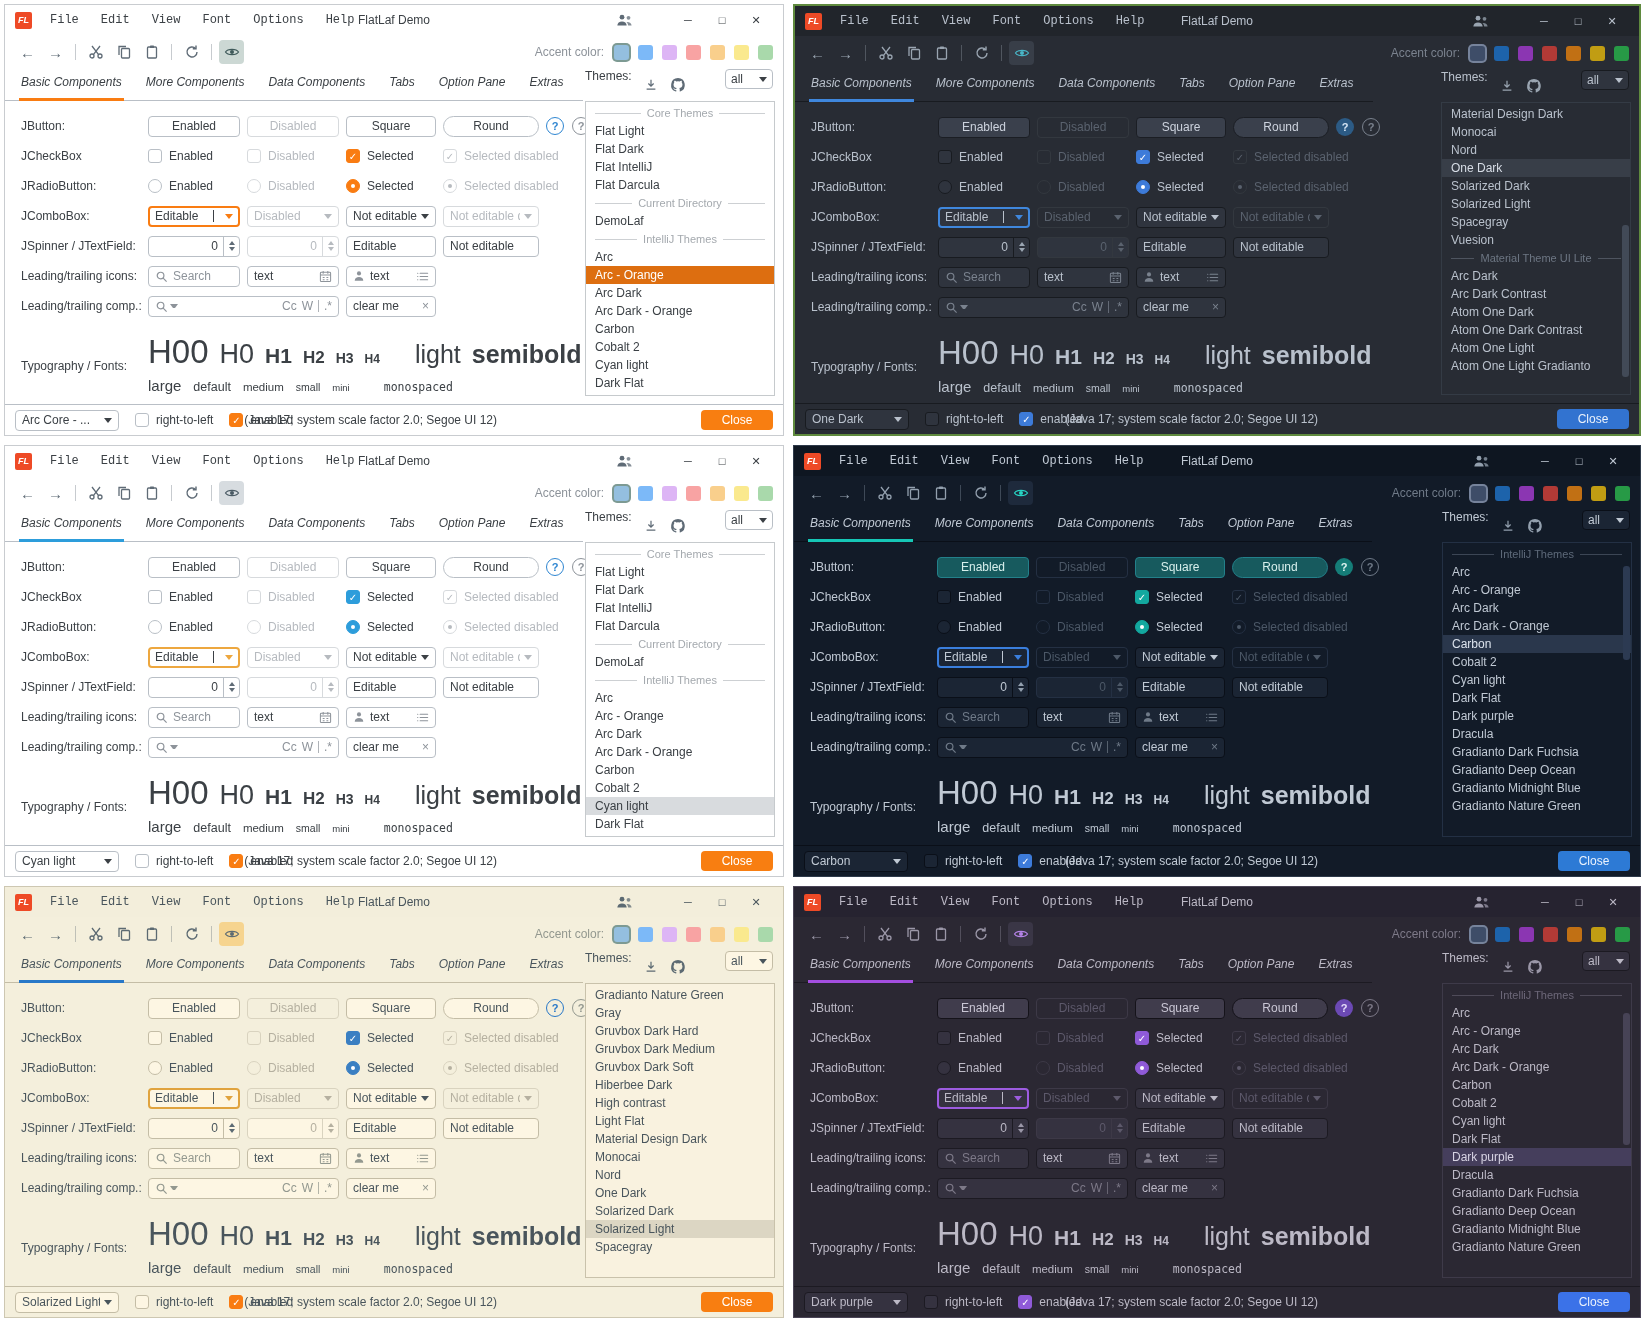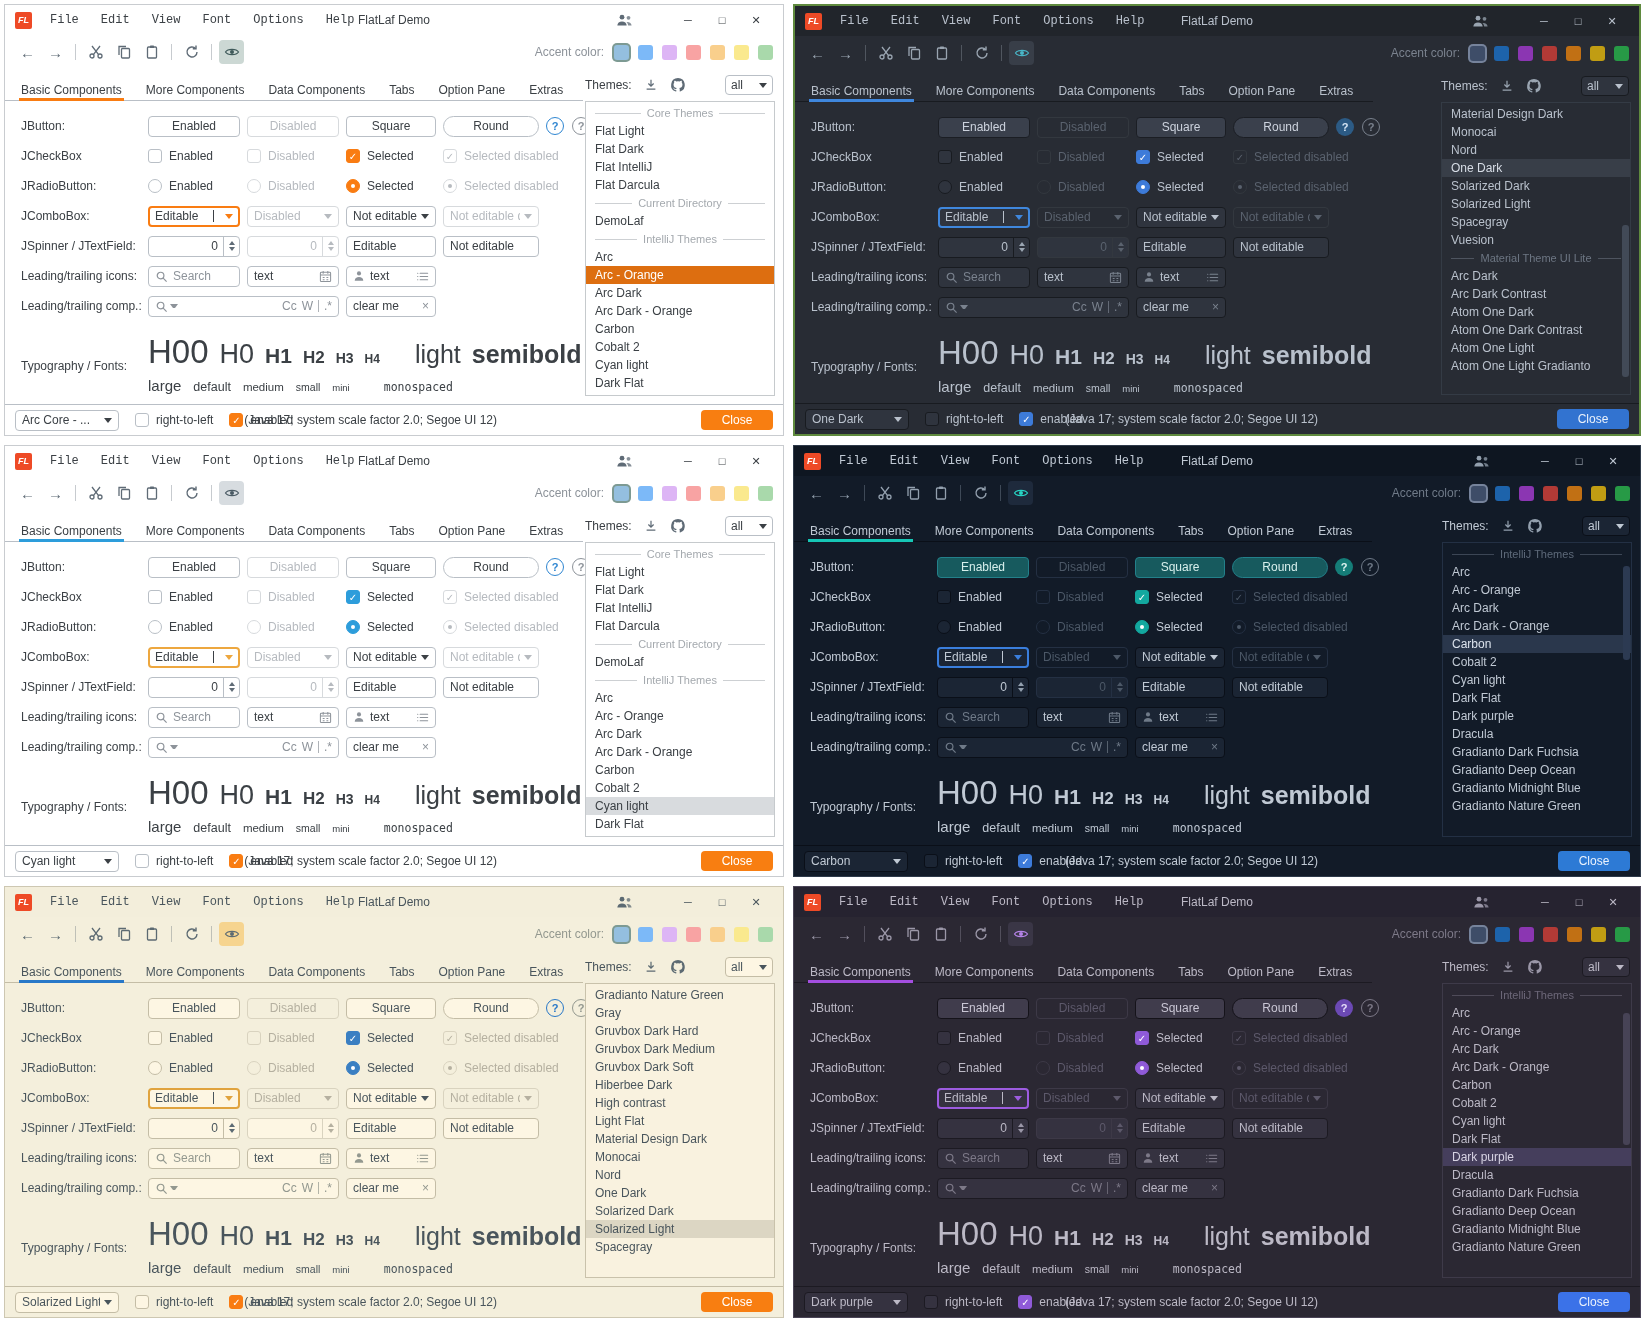--- a/index.html
+++ b/index.html
@@ -23,21 +23,21 @@
   .tbtn.eye{background:var(--eye-bg);color:var(--eye-fg);}
   .tsepv{width:1px;height:16px;background:var(--icon);opacity:.35;margin:0 4px;}
   .accentwrap{margin-left:auto;display:flex;align-items:center;gap:8px;}
   .accentlabel{color:var(--muted);margin-right:2px;}
   .swatch{width:15px;height:15px;border-radius:3px;display:inline-block;}
   .swatch.sel{box-shadow:0 0 0 2px var(--swring);}
   
   .bodyrow{flex:1;display:flex;min-height:0;}
   .mainleft{flex:0 0 578px;width:578px;display:flex;flex-direction:column;min-height:0;}
   .tabs{height:32px;flex:0 0 32px;display:flex;align-items:flex-end;gap:24px;padding:0 0 0 16px;border-bottom:1px solid var(--border);}
-  .tab{padding-bottom:3px;position:relative;white-space:nowrap;}
+  .tab{padding-bottom:11px;position:relative;white-space:nowrap;font-style:italic;}
   .tab.active::after{content:"";position:absolute;left:-2px;right:-2px;bottom:-1px;height:3px;background:var(--tab-underline);}
   .content{flex:1;padding:13px 0 0 16px;min-height:0;}
   .crow{display:grid;grid-template-columns:120px 92px 92px 90px 96px 1fr;column-gap:7px;align-items:center;height:24px;margin-bottom:6px;}
   .rlabel{white-space:nowrap;}
   
   .btn{height:21px;border:1px solid var(--btn-border);background:var(--btn-bg);color:var(--btn-text);border-radius:4px;font:inherit;display:flex;align-items:center;justify-content:center;padding:0;white-space:nowrap;}
   .btn.round{border-radius:11px;}
   .btn.dis{background:transparent;border-color:var(--disabled-border);color:var(--disabled-text);}
   .helps{display:flex;gap:8px;align-items:center;}
   .help{width:18px;height:18px;border-radius:50%;display:flex;align-items:center;justify-content:center;font-size:11px;font-weight:bold;}
@@ -85,21 +85,21 @@
   .tyline1{display:flex;align-items:baseline;gap:11px;white-space:nowrap;}
   .h00{font-size:33px;}.h0{font-size:27px;}.h1{font-size:21px;font-weight:bold;}
   .h2{font-size:17px;font-weight:bold;}.h3{font-size:14px;font-weight:bold;}.h4{font-size:12px;font-weight:bold;}
   .wlight{font-size:25px;font-weight:300;margin-left:24px;}
   .wsemi{font-size:25px;font-weight:600;}
   .tyline2{display:flex;align-items:baseline;gap:12px;margin-top:6px;white-space:nowrap;}
   .flarge{font-size:15px;}.fdef{font-size:12.5px;}.fmed{font-size:11.5px;}.fsmall{font-size:10.5px;}.fmini{font-size:9.5px;}
   .fmono{font-family:"DejaVu Sans Mono",monospace;font-size:11.5px;margin-left:22px;}
   
   .themescol{margin-left:auto;flex:0 0 190px;width:190px;display:flex;flex-direction:column;margin-right:var(--tr,8px);min-height:0;}
-  .themeshdr{height:32px;flex:0 0 32px;display:flex;align-items:center;gap:12px;padding-right:2px;}
+  .themeshdr{height:32px;flex:0 0 32px;display:flex;gap:12px;padding-right:2px;}
   .thico{color:var(--icon);display:flex;align-items:center;}
   .allcombo{margin-left:auto;width:48px;height:20px;border:1px solid var(--border);background:var(--ctrl-bg);border-radius:4px;display:flex;align-items:center;padding:0 5px;gap:4px;}
   .allcombo .txt{flex:1;}
   .listwrap{flex:1;position:relative;border:1px solid var(--list-border);background:var(--list-bg);overflow:hidden;margin-bottom:8px;min-height:0;}
   .tlist{position:absolute;inset:0;padding-top:2px;}
   .titem{height:18px;line-height:18px;padding:0 9px;white-space:nowrap;}
   .titem.sel{background:var(--sel-bg);color:var(--sel-text);}
   .tsep{height:18px;display:flex;align-items:center;gap:6px;color:var(--sep);padding:0 9px;font-size:11px;white-space:nowrap;}
   .tsep i{flex:1;height:1px;background:var(--sep);opacity:.55;}
   .vthumb{position:absolute;right:1px;width:7px;border-radius:3px;background:var(--thumb,transparent);top:var(--thumb-top,40%);height:var(--thumb-h,0%);}

